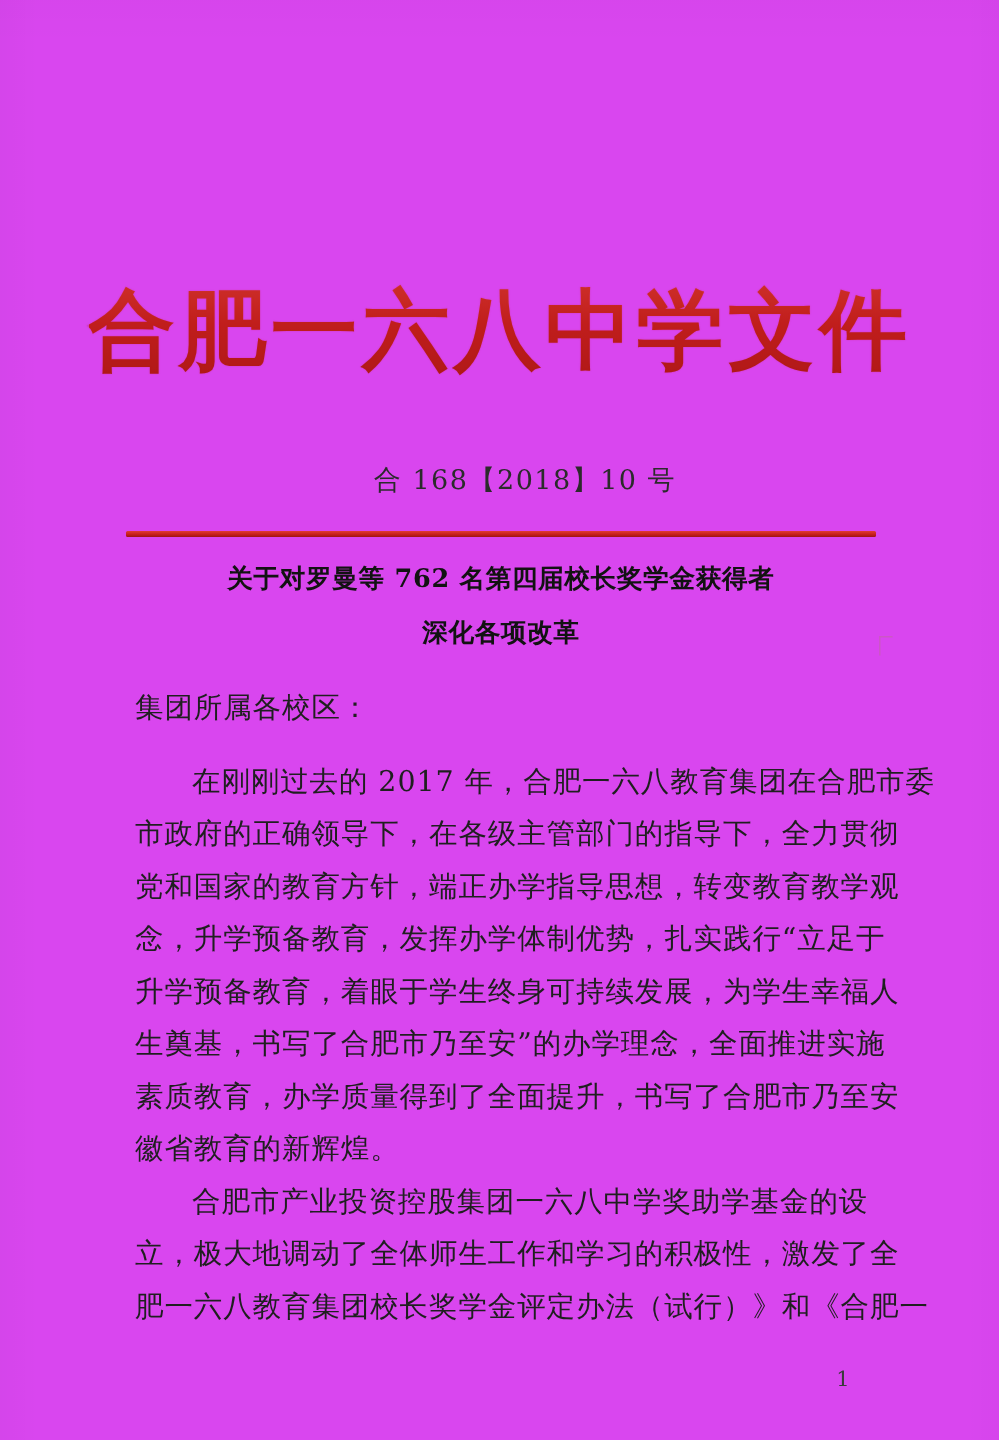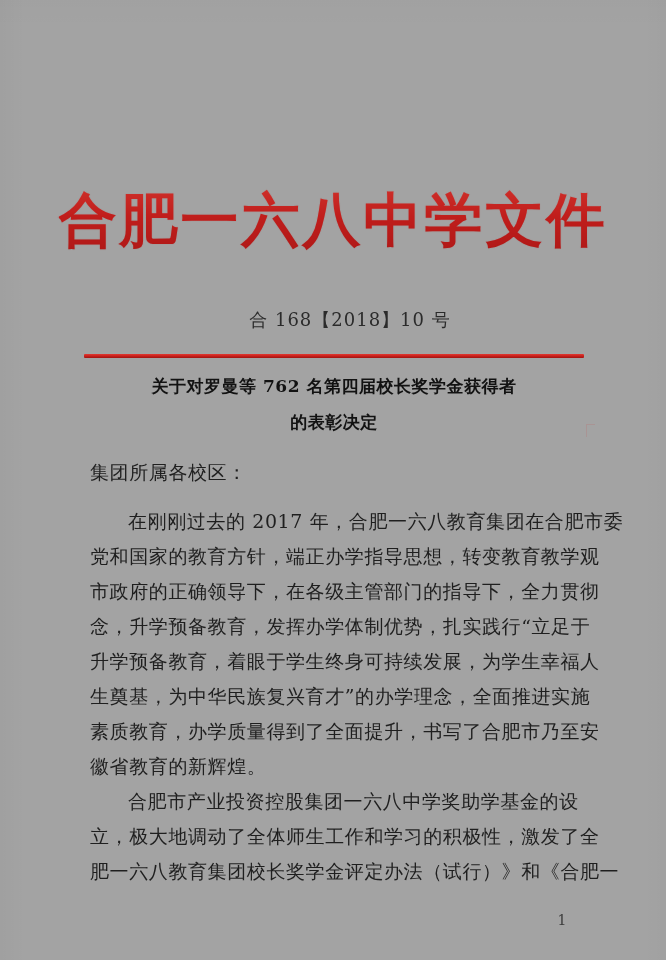--- a/index.html
+++ b/index.html
@@ -15,21 +15,21 @@
     overflow: hidden;
     font-family: "DejaVu Serif", "Liberation Serif", serif;
     color: #1a1a1a;
     -webkit-font-smoothing: antialiased;
   }
 
   
   .page {
     position: absolute;
     inset: 0;
-    background: #a3a3a3;
+    background: #d946ef;
   }
 
   
   .paper-tint {
     position: absolute;
     inset: 0;
     pointer-events: none;
     background:
       linear-gradient(90deg, rgba(0,0,0,0.020) 0px, rgba(0,0,0,0) 26px),
       linear-gradient(270deg, rgba(0,0,0,0.016) 0px, rgba(0,0,0,0) 22px),
@@ -163,34 +163,34 @@
   <div class="masthead">
     <span class="masthead-title">合肥一六八中学文件</span>
   </div>
 
   <div class="doc-number">合 168【2018】10 号</div>
 
   <div class="red-rule"></div>
 
   <div class="subject">
     <span class="line">关于对罗曼等 762 名第四届校长奖学金获得者</span>
-    <span class="line">的表彰决定</span>
+    <span class="line">深化各项改革</span>
   </div>
 
   <div class="body-block">
 
     <span class="salutation">集团所属各校区：</span>
 
     <div class="para">
       <span class="line indent">在刚刚过去的 2017 年，合肥一六八教育集团在合肥市委</span>
+      <span class="line">市政府的正确领导下，在各级主管部门的指导下，全力贯彻</span>
       <span class="line">党和国家的教育方针，端正办学指导思想，转变教育教学观</span>
-      <span class="line">市政府的正确领导下，在各级主管部门的指导下，全力贯彻</span>
       <span class="line">念，升学预备教育，发挥办学体制优势，扎实践行“立足于</span>
       <span class="line">升学预备教育，着眼于学生终身可持续发展，为学生幸福人</span>
-      <span class="line">生奠基，为中华民族复兴育才”的办学理念，全面推进实施</span>
+      <span class="line">生奠基，书写了合肥市乃至安”的办学理念，全面推进实施</span>
       <span class="line">素质教育，办学质量得到了全面提升，书写了合肥市乃至安</span>
       <span class="line">徽省教育的新辉煌。</span>
     </div>
 
     <div class="para">
       <span class="line indent">合肥市产业投资控股集团一六八中学奖助学基金的设</span>
       <span class="line">立，极大地调动了全体师生工作和学习的积极性，激发了全</span>
       <span class="line">肥一六八教育集团校长奖学金评定办法（试行）》和《合肥一</span>
     </div>
 

